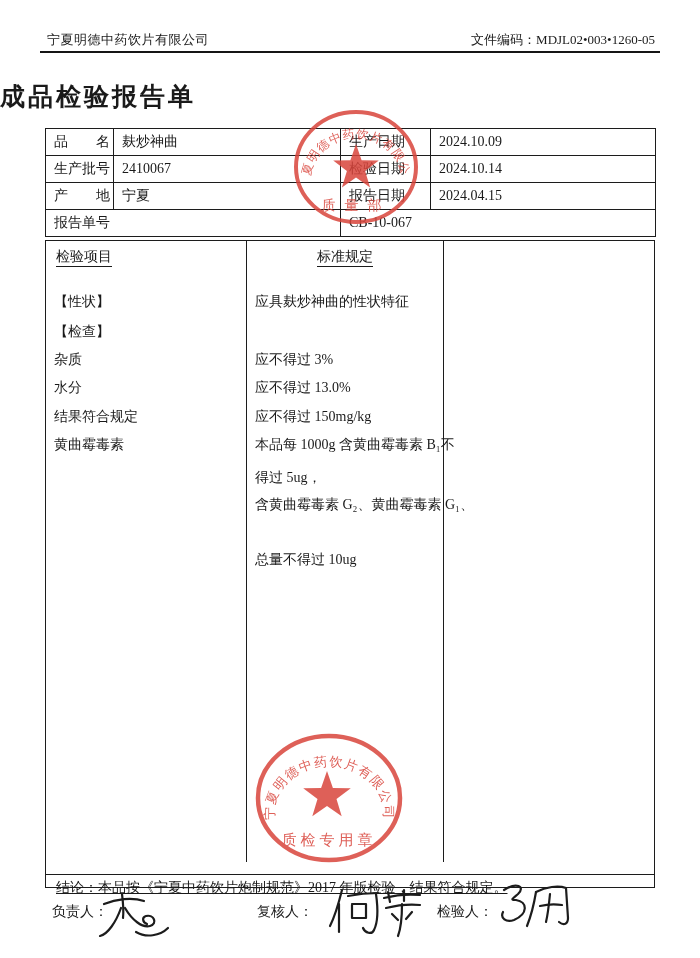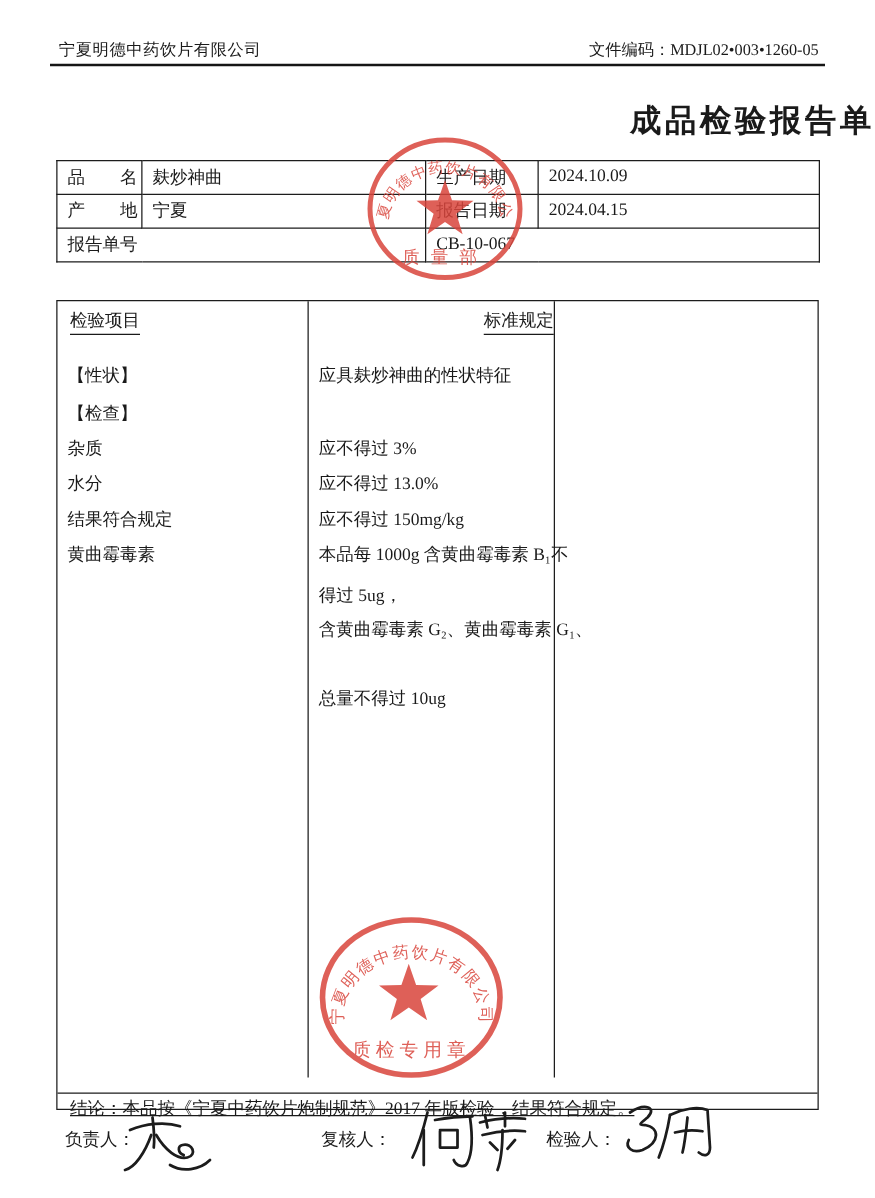--- a/index.html
+++ b/index.html
@@ -5,38 +5,38 @@
   * { margin:0; padding:0; box-sizing:border-box; }
   body { background:#ffffff; font-family:"Liberation Serif","DejaVu Serif",serif; color:#1a1a1a; }
   .page { position:relative; width:700px; height:958px; background:#ffffff; overflow:hidden; }
 
   
   .hdr-company { position:absolute; left:47px; top:31px; font-size:13px; letter-spacing:.5px; }
   .hdr-code { position:absolute; right:45px; top:31px; font-size:13px; }
   .hdr-rule { position:absolute; left:40px; top:51px; width:620px; height:2px; background:#151515; }
 
   
-  .title { position:absolute; left:0; top:80px; width:700px; text-align:right;
+  .title { position:absolute; left:0; top:80px; width:700px; text-align:left;
            font-size:25px; font-weight:bold; letter-spacing:3px; }
 
   
   .info-table { position:absolute; left:45px; top:128px; width:610px; border-collapse:collapse; table-layout:fixed; }
   .info-table td { border:1px solid #1c1c1c; height:27px; font-size:14px; padding:0 0 0 8px; vertical-align:middle; white-space:nowrap; overflow:hidden; }
 
   
   .main-table { position:absolute; left:45px; top:240px; width:610px; height:648px; border:1px solid #1c1c1c; }
   .mt-body { position:absolute; left:0; top:0; width:608px; height:621px; }
   .mt-col { position:absolute; top:0; height:621px; }
   .col-item { left:0; width:200px; }
   .col-std  { left:200px; width:198px; border-left:1px solid #1c1c1c; border-right:1px solid #1c1c1c; }
   .col-res  { left:398px; width:210px; }
   .mt-head { position:absolute; top:7px; width:100%; font-size:14px; }
   .mt-head span { border-bottom:1px solid #1a1a1a; padding-bottom:2px; }
   .col-item .mt-head { text-align:left; padding-left:10px; }
-  .col-std .mt-head, .col-res .mt-head { text-align:right; }
+  .col-std .mt-head, .col-res .mt-head { text-align:center; }
   .mt-line { position:absolute; left:8px; font-size:14px; line-height:18px; white-space:nowrap; }
   .mt-line.indent { left:58px; }
 
   .conclusion-row { position:absolute; left:0; top:633px; width:608px; height:42px;
                     border-top:1px solid #1c1c1c; font-size:14px; line-height:25px; padding-left:10px; white-space:nowrap;text-decoration:underline; }
 
   
   .sig-label { position:absolute; font-size:14px; }
   .sig-svg { position:absolute; }
   .sig-svg path { stroke:#1c1c1c; stroke-width:2.2; fill:none; stroke-linecap:round; stroke-linejoin:round; }
@@ -62,20 +62,26 @@
         <col style="width:227px">
         <col style="width:90px">
         <col style="width:225px">
       </colgroup>
     <tbody>
         <tr>
       <td>品　　名</td>
       <td>麸炒神曲</td>
       <td>生产日期</td>
       <td>2024.10.09</td>
+    </tr>
+    <tr>
+      <td>生产批号</td>
+      <td>2410067</td>
+      <td>检验日期</td>
+      <td>2024.10.14</td>
     </tr>
     <tr>
       <td>产　　地</td>
       <td>宁夏</td>
       <td>报告日期</td>
       <td>2024.04.15</td>
     </tr>
     <tr>
       <td colspan="2">报告单号</td>
       <td colspan="2">CB-10-067</td>

